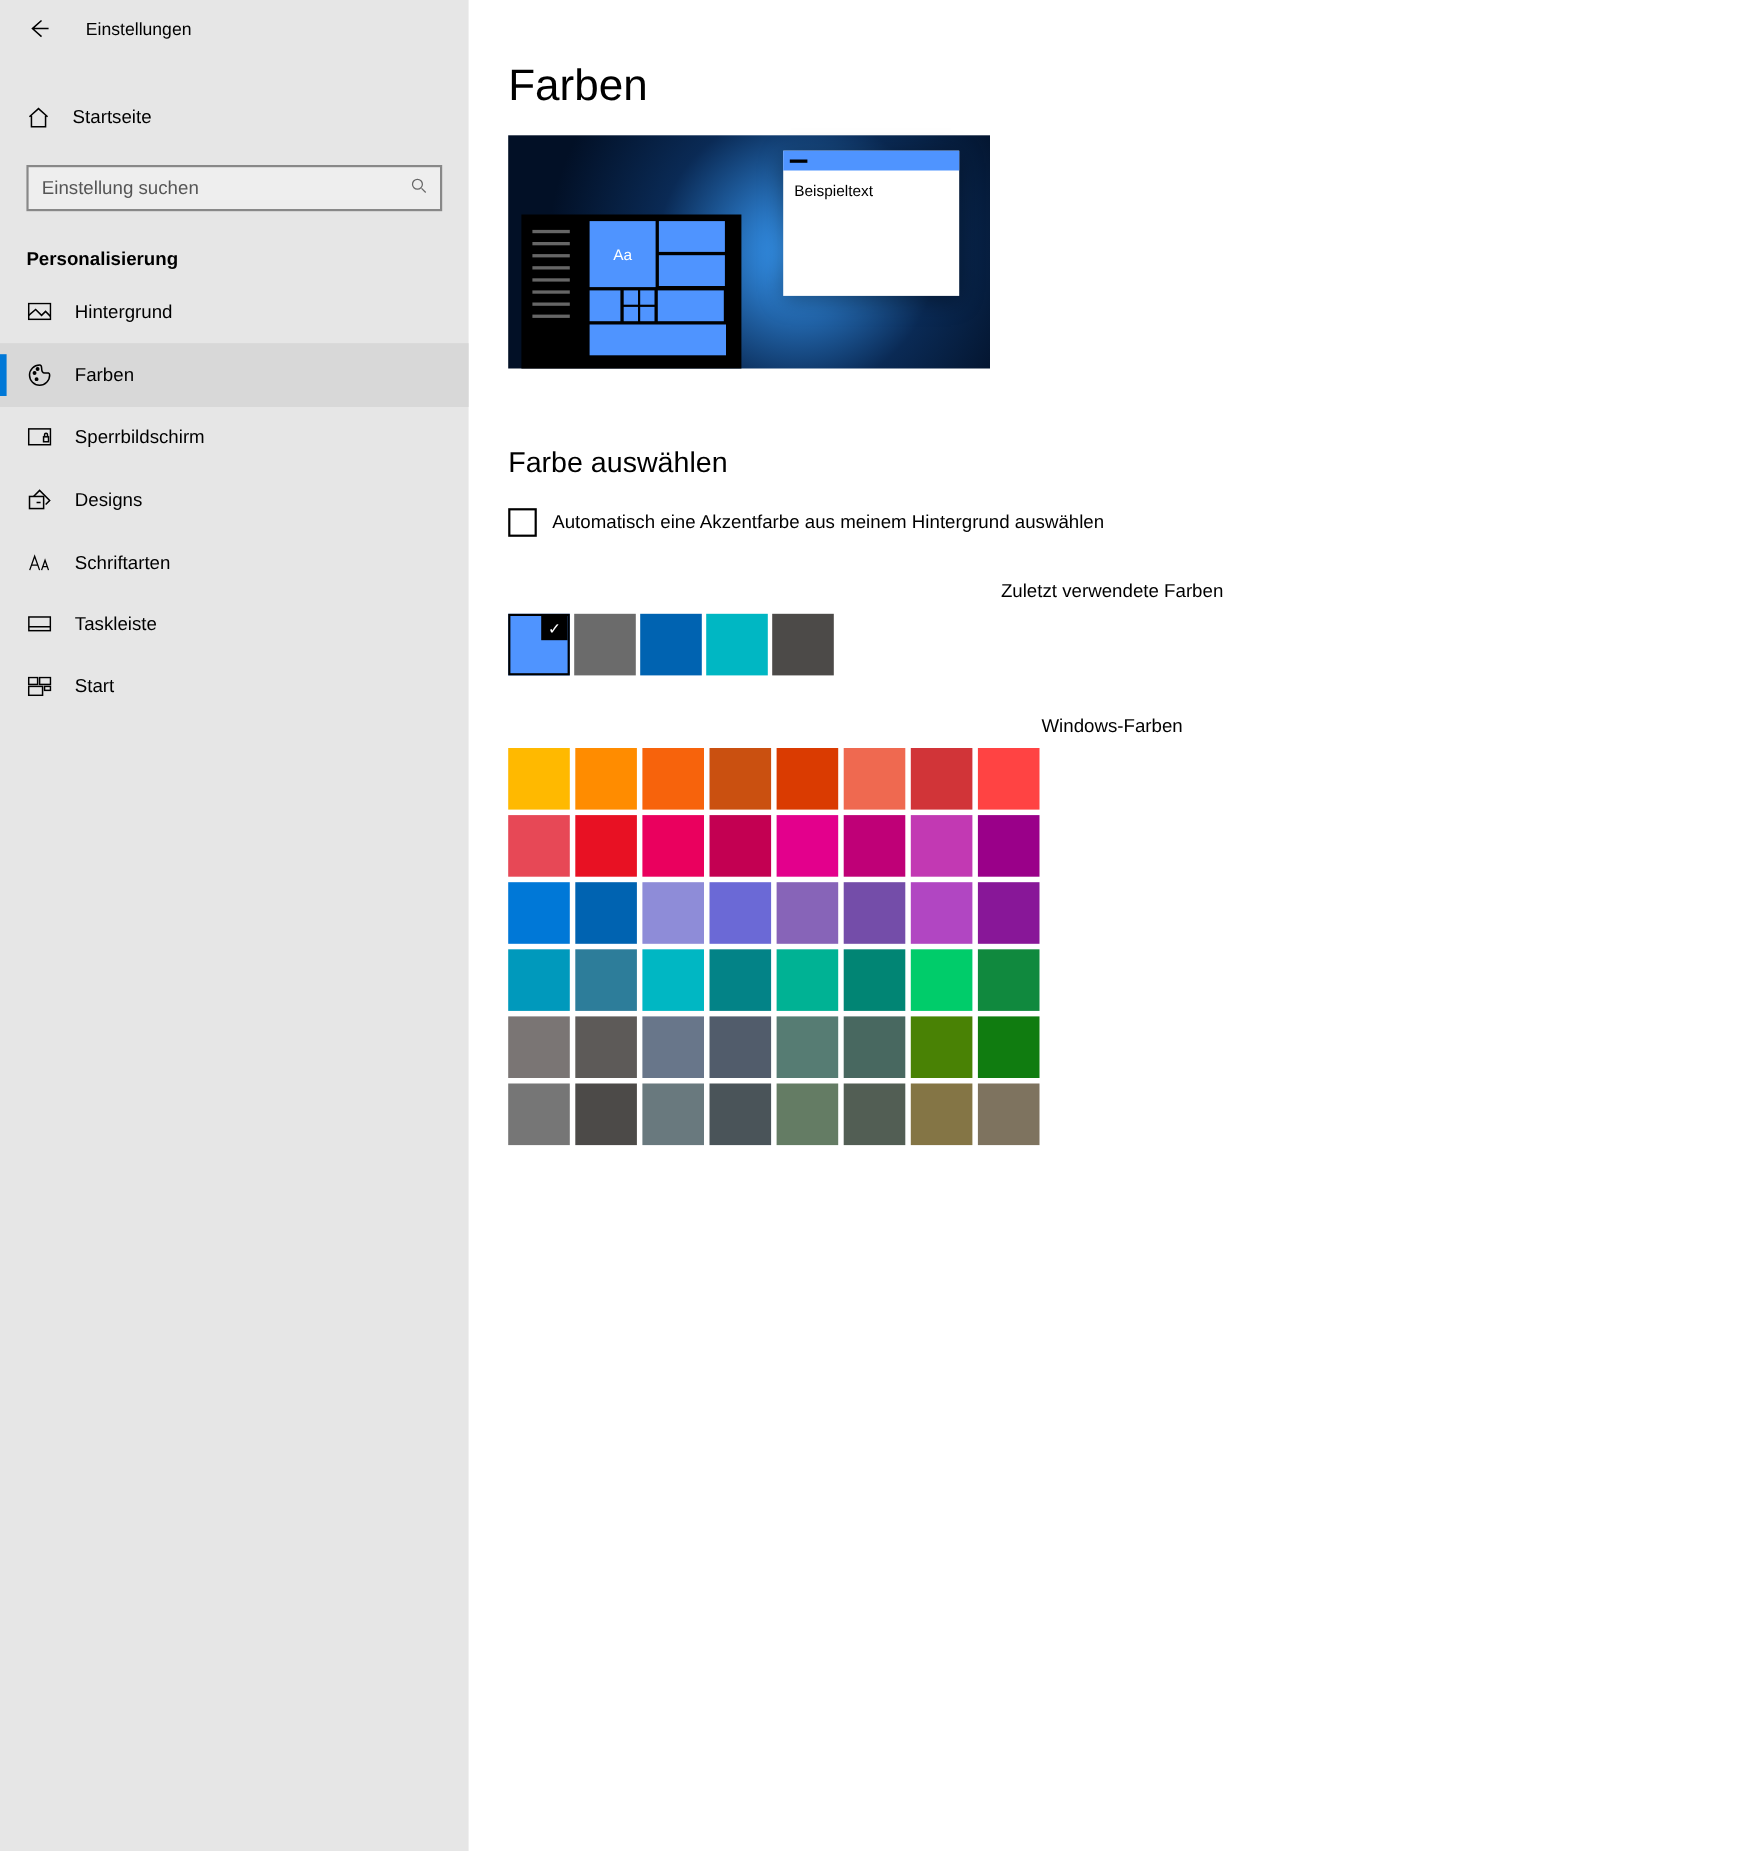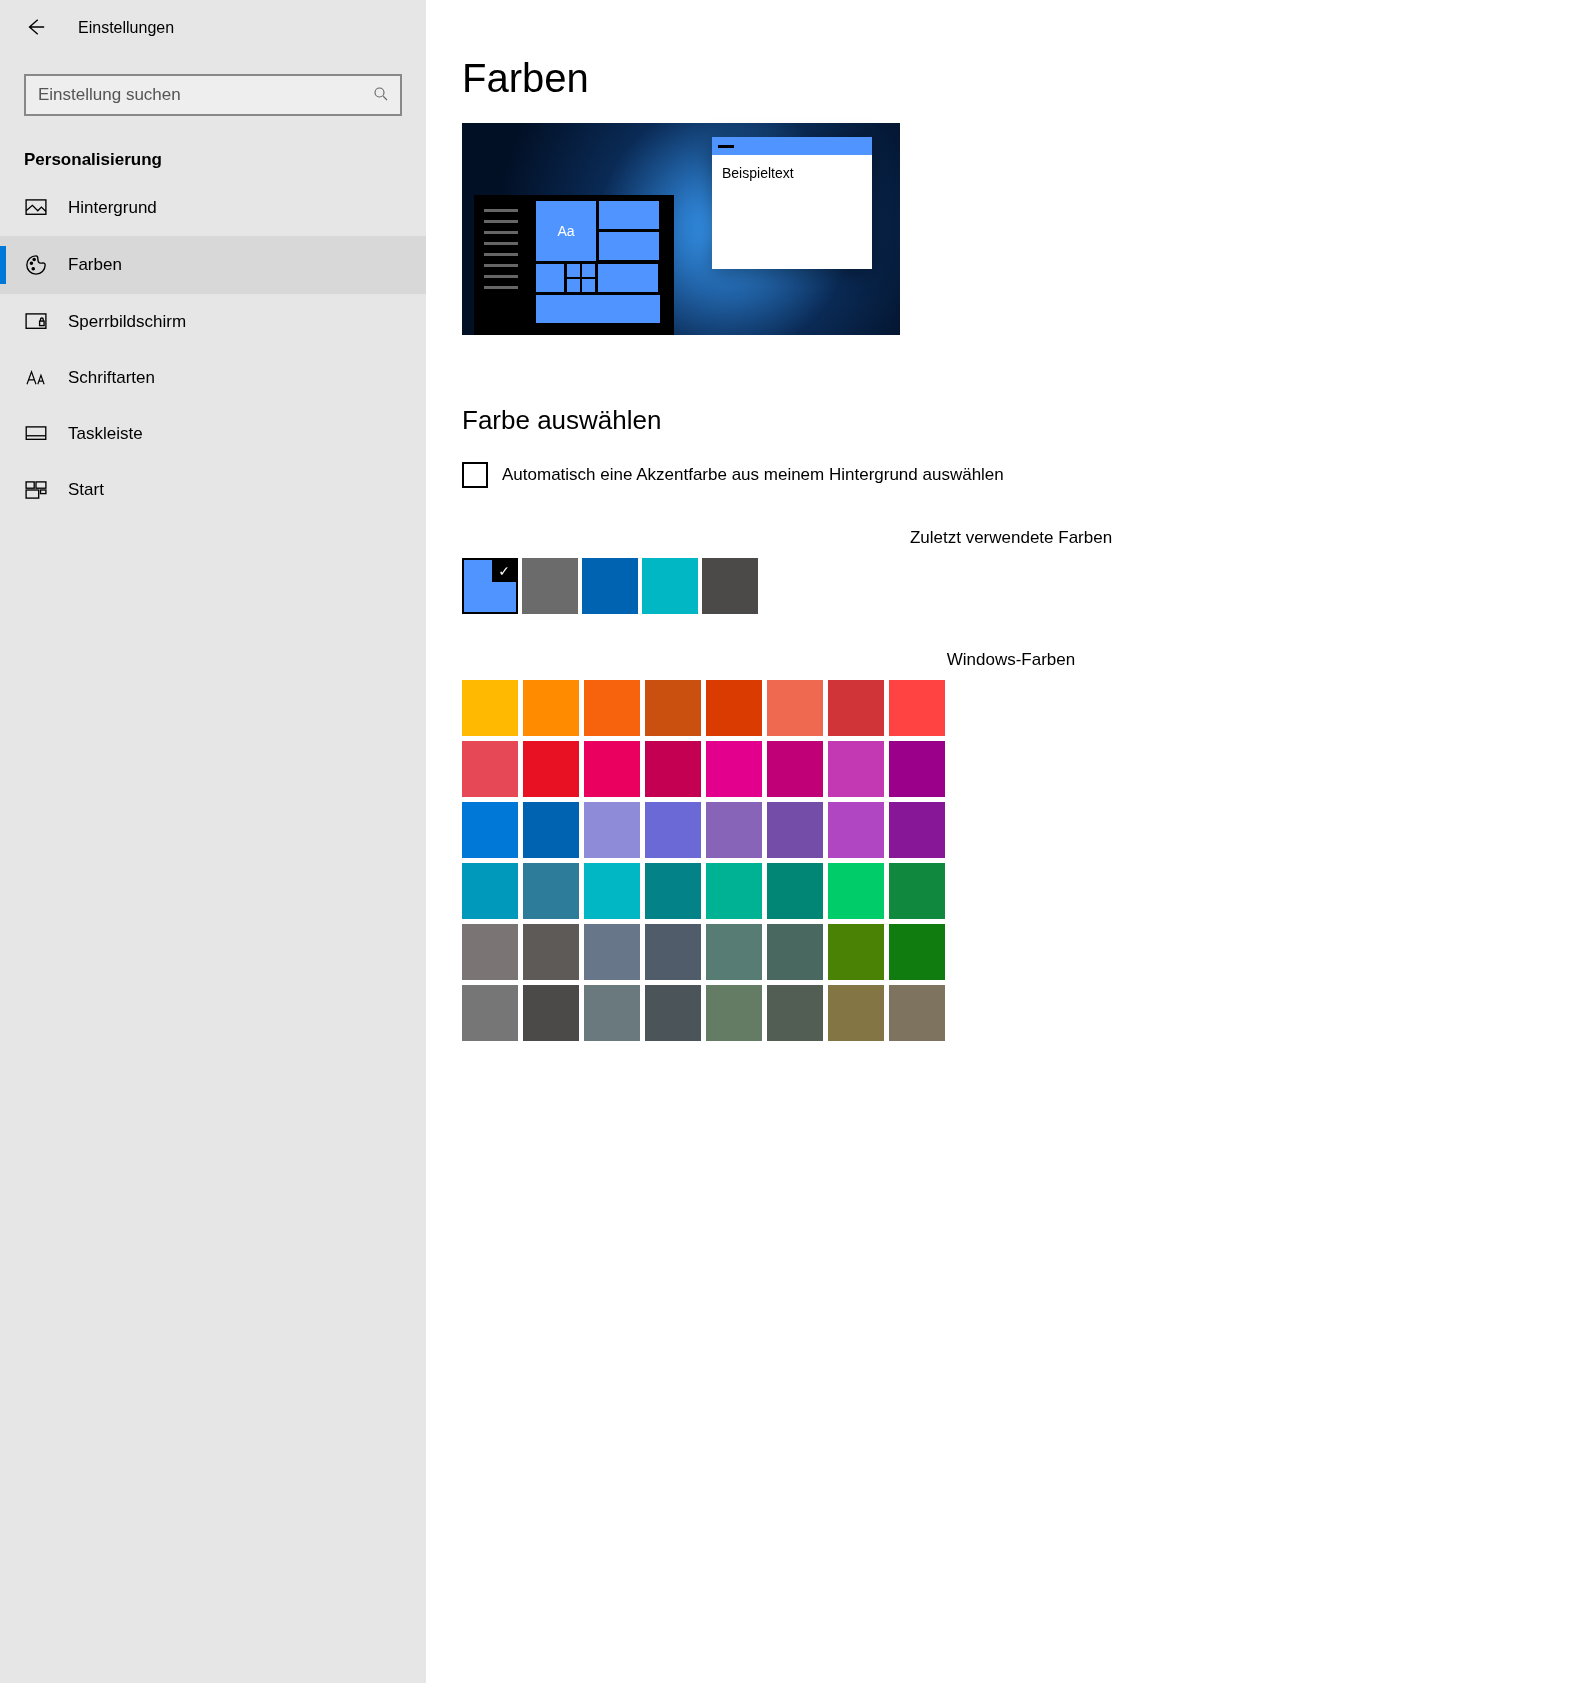--- a/index.html
+++ b/index.html
@@ -214,20 +214,28 @@
 <div class="sidebar">
   <div class="sidebar-top">
     <div class="back-arrow">
       <svg viewBox="0 0 24 24" fill="none" stroke="#000" stroke-width="1.5">
           <path d="M15 4 L6 12 L15 20 M6 12 H22"></path>
         </svg>
     </div>
     <div class="app-title">Einstellungen</div>
   </div>
 
+  <div class="home-row">
+    <div class="icon-slot">
+      <svg width="22" height="22" viewBox="0 0 24 24" fill="none" stroke="#000" stroke-width="1.5">
+          <path d="M3 11 L12 3 L21 11 M5 10 V21 H19 V10"></path>
+        </svg>
+    </div>
+    <span>Startseite</span>
+  </div>
 
   <div class="search-box">
     <input type="text" placeholder="Einstellung suchen" style="">
     <div class="search-icon">
       <svg viewBox="0 0 24 24" fill="none" stroke="#666" stroke-width="1.5">
           <circle cx="10" cy="10" r="6"></circle>
           <path d="M15 15 L20 20"></path>
         </svg>
     </div>
   </div>
@@ -257,20 +265,30 @@
       </div>
       <div class="nav-item">
         <div class="icon-slot">
           <svg width="22" height="18" viewBox="0 0 24 20" fill="none" stroke="#000" stroke-width="1.5">
             <rect x="1" y="1" width="22" height="16"></rect>
             <rect x="16" y="9" width="5" height="5"></rect>
             <path d="M17 9 V7 a1.5 1.5 0 0 1 3 0 V9"></path>
           </svg>
         </div>
         <span>Sperrbildschirm</span>
+      </div>
+      <div class="nav-item">
+        <div class="icon-slot">
+          <svg width="22" height="22" viewBox="0 0 24 24" fill="none" stroke="#000" stroke-width="1.5">
+            <rect x="2" y="8" width="14" height="12"></rect>
+            <path d="M6 8 L12 2 L22 12 L18 16"></path>
+            <path d="M9 14 L13 14"></path>
+          </svg>
+        </div>
+        <span>Designs</span>
       </div>
       <div class="nav-item">
         <div class="icon-slot">
           <svg width="22" height="18" viewBox="0 0 24 20" fill="none" stroke="#000" stroke-width="1.3">
             <path d="M2 17 L7 3 L12 17 M4 12 H10"></path>
             <path d="M14 17 L17.5 7 L21 17 M15.3 13.5 H19.7"></path>
           </svg>
         </div>
         <span>Schriftarten</span>
       </div>

